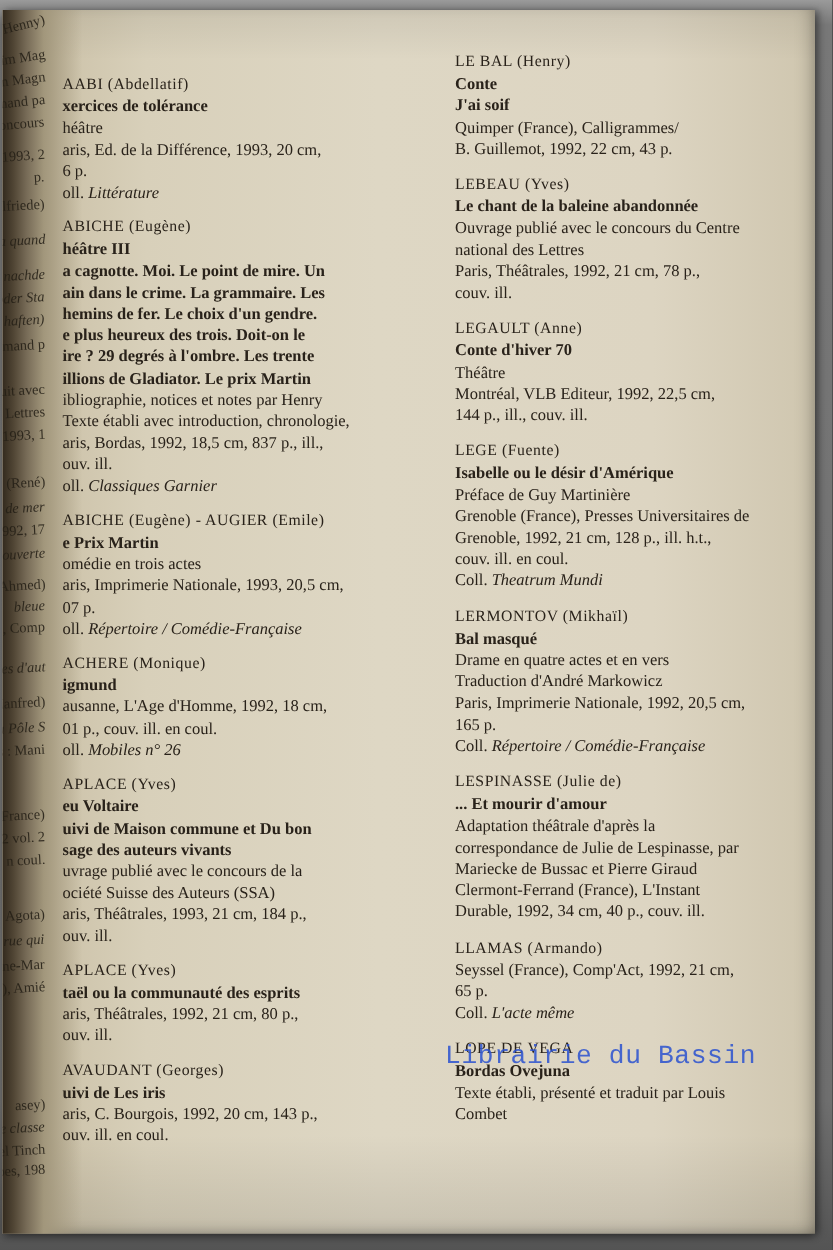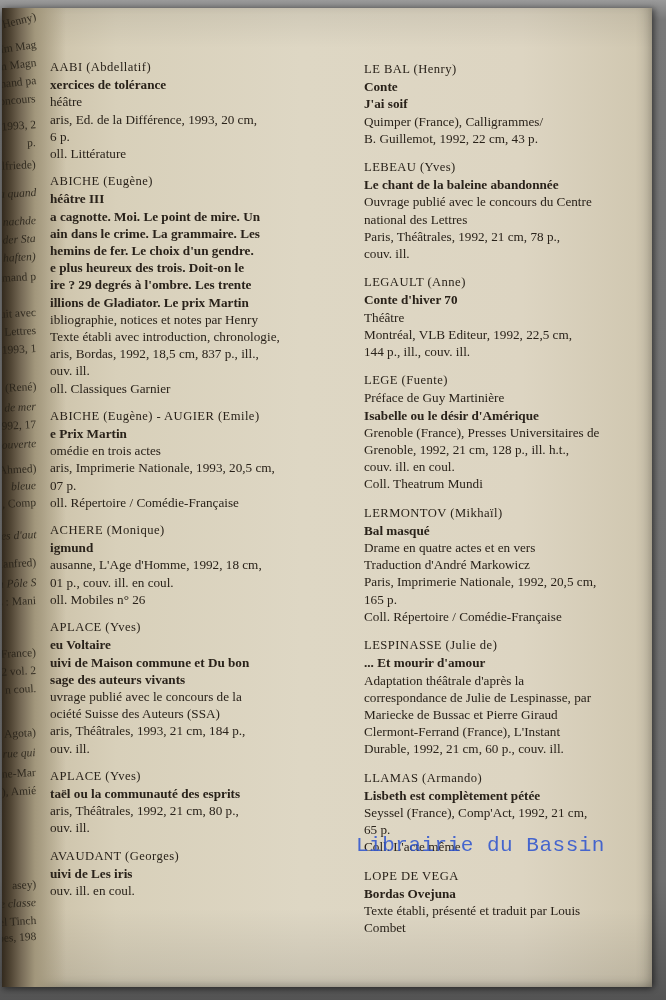--- a/index.html
+++ b/index.html
@@ -23,28 +23,28 @@
   }
   .frag{
     position:absolute;right:30px;white-space:nowrap;
     font-size:11.5px;line-height:13px;color:#241f16;opacity:.88;
     transform-origin:right center;
   }
   .frag.it{font-style:italic;}
   .columns{position:absolute;left:0;top:0;right:0;bottom:0;display:flex;align-items:flex-start;}
   .col{flex:none;}
   .col-left{margin-left:48px;width:302px;padding-top:50px;}
-  .col-right{margin-left:12px;width:296px;padding-top:52px;}
+  .col-right{margin-left:12px;width:296px;padding-top:32px;}
   .entry{margin-bottom:10px;}
   .col-right .entry{margin-bottom:11px;}
   .line{font-size:13.2px;line-height:17.2px;color:#29221a;}
   .s-h{font-size:12.6px;letter-spacing:.45px;}
   .s-n{}
   .s-b{font-weight:700;}
-  .s-i{}
+  .s-i{font-style:italic;}
   .watermark{
     position:absolute;left:356px;top:834px;white-space:nowrap;
     font-family:Liberation Mono, monospace;
     font-size:21px;letter-spacing:.5px;opacity:.85;
   }
 </style>
 </head>
 <body>
 
 <div class="photo">
@@ -141,20 +141,21 @@
           </div>
           <div class="entry">
             <div class="line"><span class="s-h">APLACE (Yves)</span></div>
             <div class="line"><span class="s-b">taël ou la communauté des esprits</span></div>
             <div class="line"><span class="s-n">aris, Théâtrales, 1992, 21 cm, 80 p.,</span></div>
             <div class="line"><span class="s-n">ouv. ill.</span></div>
           </div>
           <div class="entry">
             <div class="line"><span class="s-h">AVAUDANT (Georges)</span></div>
             <div class="line"><span class="s-b">uivi de Les iris</span></div>
+            <div class="line"><span class="s-n">aris, C. Bourgois, 1992, 20 cm, 143 p.,</span></div>
             <div class="line"><span class="s-n">ouv. ill. en coul.</span></div>
           </div>
         </div>
       <div class="col col-right">
           <div class="entry">
             <div class="line"><span class="s-h">LE BAL (Henry)</span></div>
             <div class="line"><span class="s-b">Conte</span></div>
             <div class="line"><span class="s-b">J'ai soif</span></div>
             <div class="line"><span class="s-n">Quimper (France), Calligrammes/</span></div>
             <div class="line"><span class="s-n">B. Guillemot, 1992, 22 cm, 43 p.</span></div>
@@ -169,22 +170,22 @@
           </div>
           <div class="entry">
             <div class="line"><span class="s-h">LEGAULT (Anne)</span></div>
             <div class="line"><span class="s-b">Conte d'hiver 70</span></div>
             <div class="line"><span class="s-n">Théâtre</span></div>
             <div class="line"><span class="s-n">Montréal, VLB Editeur, 1992, 22,5 cm,</span></div>
             <div class="line"><span class="s-n">144 p., ill., couv. ill.</span></div>
           </div>
           <div class="entry">
             <div class="line"><span class="s-h">LEGE (Fuente)</span></div>
+            <div class="line"><span class="s-b">Isabelle ou le désir d'Amérique</span></div>
             <div class="line"><span class="s-n">Préface de Guy Martinière</span></div>
-            <div class="line"><span class="s-b">Isabelle ou le désir d'Amérique</span></div>
             <div class="line"><span class="s-n">Grenoble (France), Presses Universitaires de</span></div>
             <div class="line"><span class="s-n">Grenoble, 1992, 21 cm, 128 p., ill. h.t.,</span></div>
             <div class="line"><span class="s-n">couv. ill. en coul.</span></div>
             <div class="line"><span class="s-n">Coll. </span><span class="s-i">Theatrum Mundi</span></div>
           </div>
           <div class="entry">
             <div class="line"><span class="s-h">LERMONTOV (Mikhaïl)</span></div>
             <div class="line"><span class="s-b">Bal masqué</span></div>
             <div class="line"><span class="s-n">Drame en quatre actes et en vers</span></div>
             <div class="line"><span class="s-n">Traduction d'André Markowicz</span></div>
@@ -192,25 +193,24 @@
             <div class="line"><span class="s-n">165 p.</span></div>
             <div class="line"><span class="s-n">Coll. </span><span class="s-i">Répertoire / Comédie-Française</span></div>
           </div>
           <div class="entry">
             <div class="line"><span class="s-h">LESPINASSE (Julie de)</span></div>
             <div class="line"><span class="s-b">... Et mourir d'amour</span></div>
             <div class="line"><span class="s-n">Adaptation théâtrale d'après la</span></div>
             <div class="line"><span class="s-n">correspondance de Julie de Lespinasse, par</span></div>
             <div class="line"><span class="s-n">Mariecke de Bussac et Pierre Giraud</span></div>
             <div class="line"><span class="s-n">Clermont-Ferrand (France), L'Instant</span></div>
-            <div class="line"><span class="s-n">Durable, 1992, 21 cm, 60 p., couv. ill.</span></div>
+            <div class="line"><span class="s-n">Durable, 1992, 34 cm, 40 p., couv. ill.</span></div>
           </div>
           <div class="entry">
             <div class="line"><span class="s-h">LLAMAS (Armando)</span></div>
-            <div class="line"><span class="s-b">Lisbeth est complètement pétée</span></div>
             <div class="line"><span class="s-n">Seyssel (France), Comp'Act, 1992, 21 cm,</span></div>
             <div class="line"><span class="s-n">65 p.</span></div>
             <div class="line"><span class="s-n">Coll. </span><span class="s-i">L'acte même</span></div>
           </div>
           <div class="entry">
             <div class="line"><span class="s-h">LOPE DE VEGA</span></div>
             <div class="line"><span class="s-b">Bordas Ovejuna</span></div>
             <div class="line"><span class="s-n">Texte établi, présenté et traduit par Louis</span></div>
             <div class="line"><span class="s-n">Combet</span></div>
           </div>

